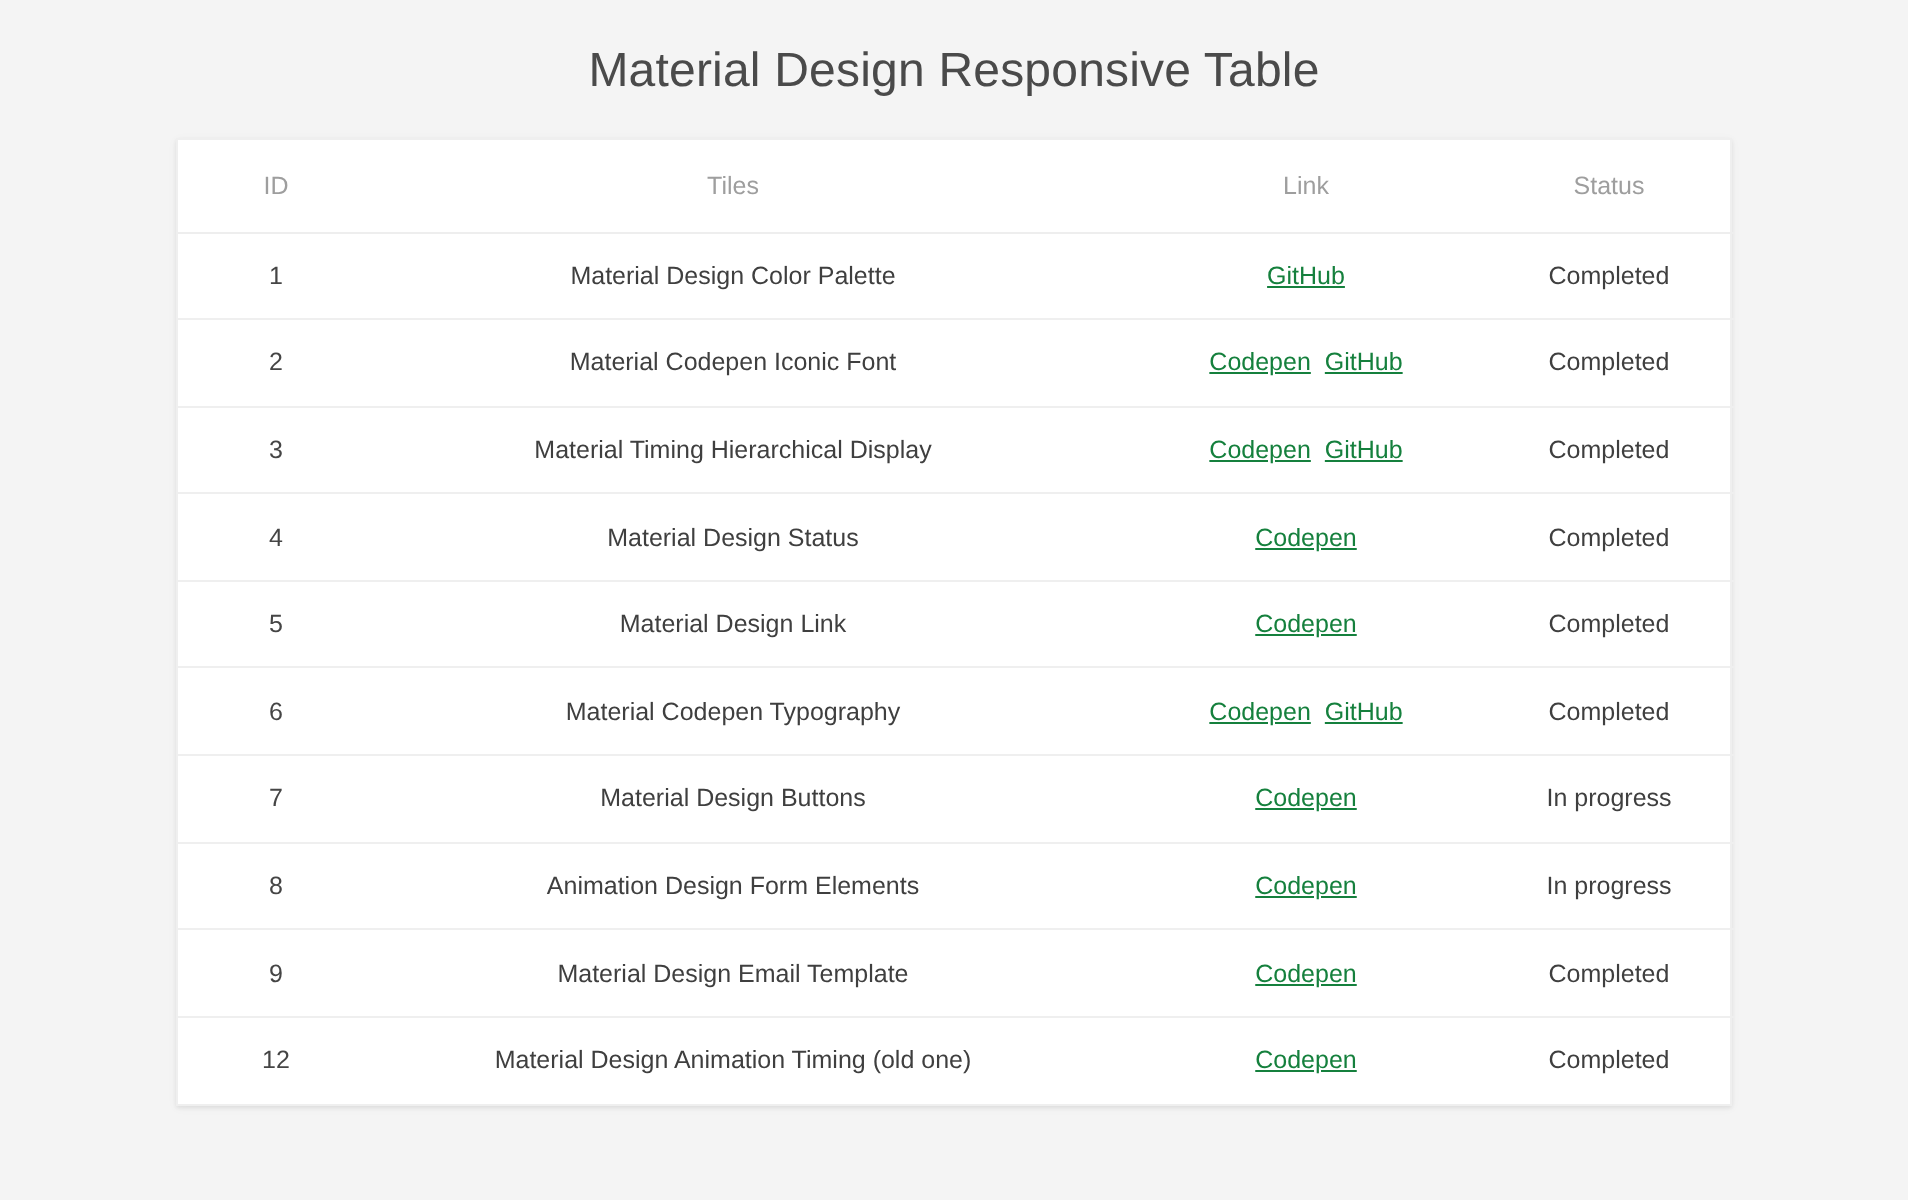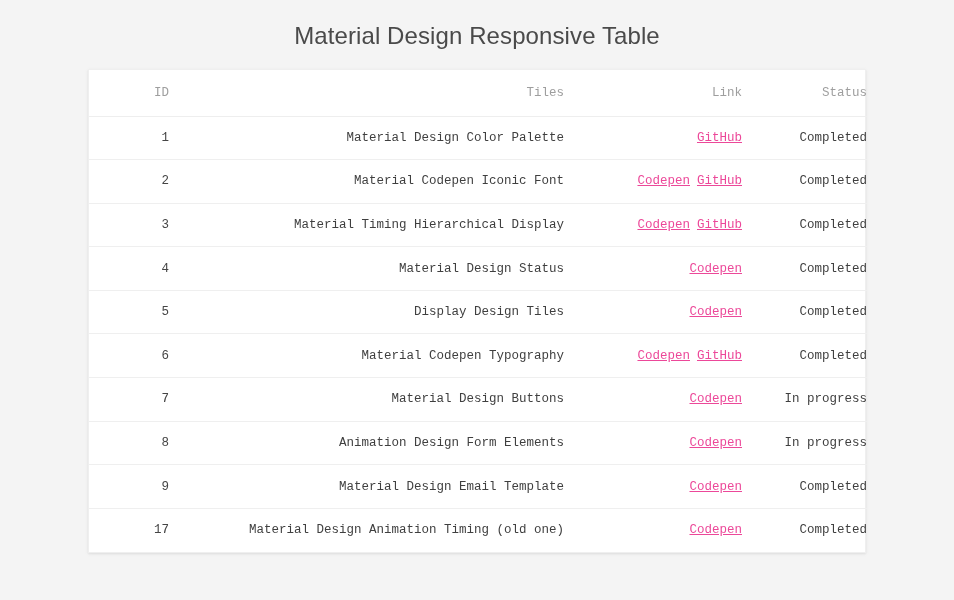--- a/index.html
+++ b/index.html
@@ -44,24 +44,23 @@
     border: 1px solid #efefef;
     box-shadow: 0 1px 2px rgba(0,0,0,0.07), 0 1px 5px rgba(0,0,0,0.04);
   }
   table.md-table {
     width: 100%;
     border-collapse: collapse;
     table-layout: fixed;
   }
   table.md-table th,
   table.md-table td {
-    text-align: right;
+    text-align: center;
     vertical-align: middle;
     padding: 0;
-    font-family: Liberation Mono, monospace;
   }
   .col-id    { width: 80px; }
   .col-name  { width: 395px; }
   .col-link  { width: 178px; }
   .col-status{ width: 125px; }
 
   thead th {
     height: 46px;
     font-size: 12.5px;
     font-weight: 400;
@@ -78,21 +77,21 @@
     height: 43.6px;
     font-size: 12.5px;
     font-weight: 400;
     color: #3f3f3f;
     border-top: 1px solid #efefef;
   }
   tbody tr:first-child td { border-top: none; }
   tbody td.cell-id { padding-left: 18px; color: #454545; }
 
   tbody td.cell-link a {
-    color: #ec4899;
+    color: #15803d;
     text-decoration: underline;
     font-size: 12.5px;
   }
   tbody td.cell-link a + a { margin-left: 7px; }
 </style>
 </head>
 <body>
 
 <div class="page">
 
@@ -135,21 +134,21 @@
             <td class="cell-status">Completed</td>
           </tr>
           <tr>
             <td class="cell-id">4</td>
             <td class="cell-name">Material Design Status</td>
             <td class="cell-link"><a href="#">Codepen</a></td>
             <td class="cell-status">Completed</td>
           </tr>
           <tr>
             <td class="cell-id">5</td>
-            <td class="cell-name">Display Design Tiles</td>
+            <td class="cell-name">Material Design Link</td>
             <td class="cell-link"><a href="#">Codepen</a></td>
             <td class="cell-status">Completed</td>
           </tr>
           <tr>
             <td class="cell-id">6</td>
             <td class="cell-name">Material Codepen Typography</td>
             <td class="cell-link"><a href="#">Codepen</a><a href="#">GitHub</a></td>
             <td class="cell-status">Completed</td>
           </tr>
           <tr>
@@ -164,21 +163,21 @@
             <td class="cell-link"><a href="#">Codepen</a></td>
             <td class="cell-status">In progress</td>
           </tr>
           <tr>
             <td class="cell-id">9</td>
             <td class="cell-name">Material Design Email Template</td>
             <td class="cell-link"><a href="#">Codepen</a></td>
             <td class="cell-status">Completed</td>
           </tr>
           <tr>
-            <td class="cell-id">17</td>
+            <td class="cell-id">12</td>
             <td class="cell-name">Material Design Animation Timing (old one)</td>
             <td class="cell-link"><a href="#">Codepen</a></td>
             <td class="cell-status">Completed</td>
           </tr>
         </tbody>
     </table>
   </div>
 
 </div>
 

